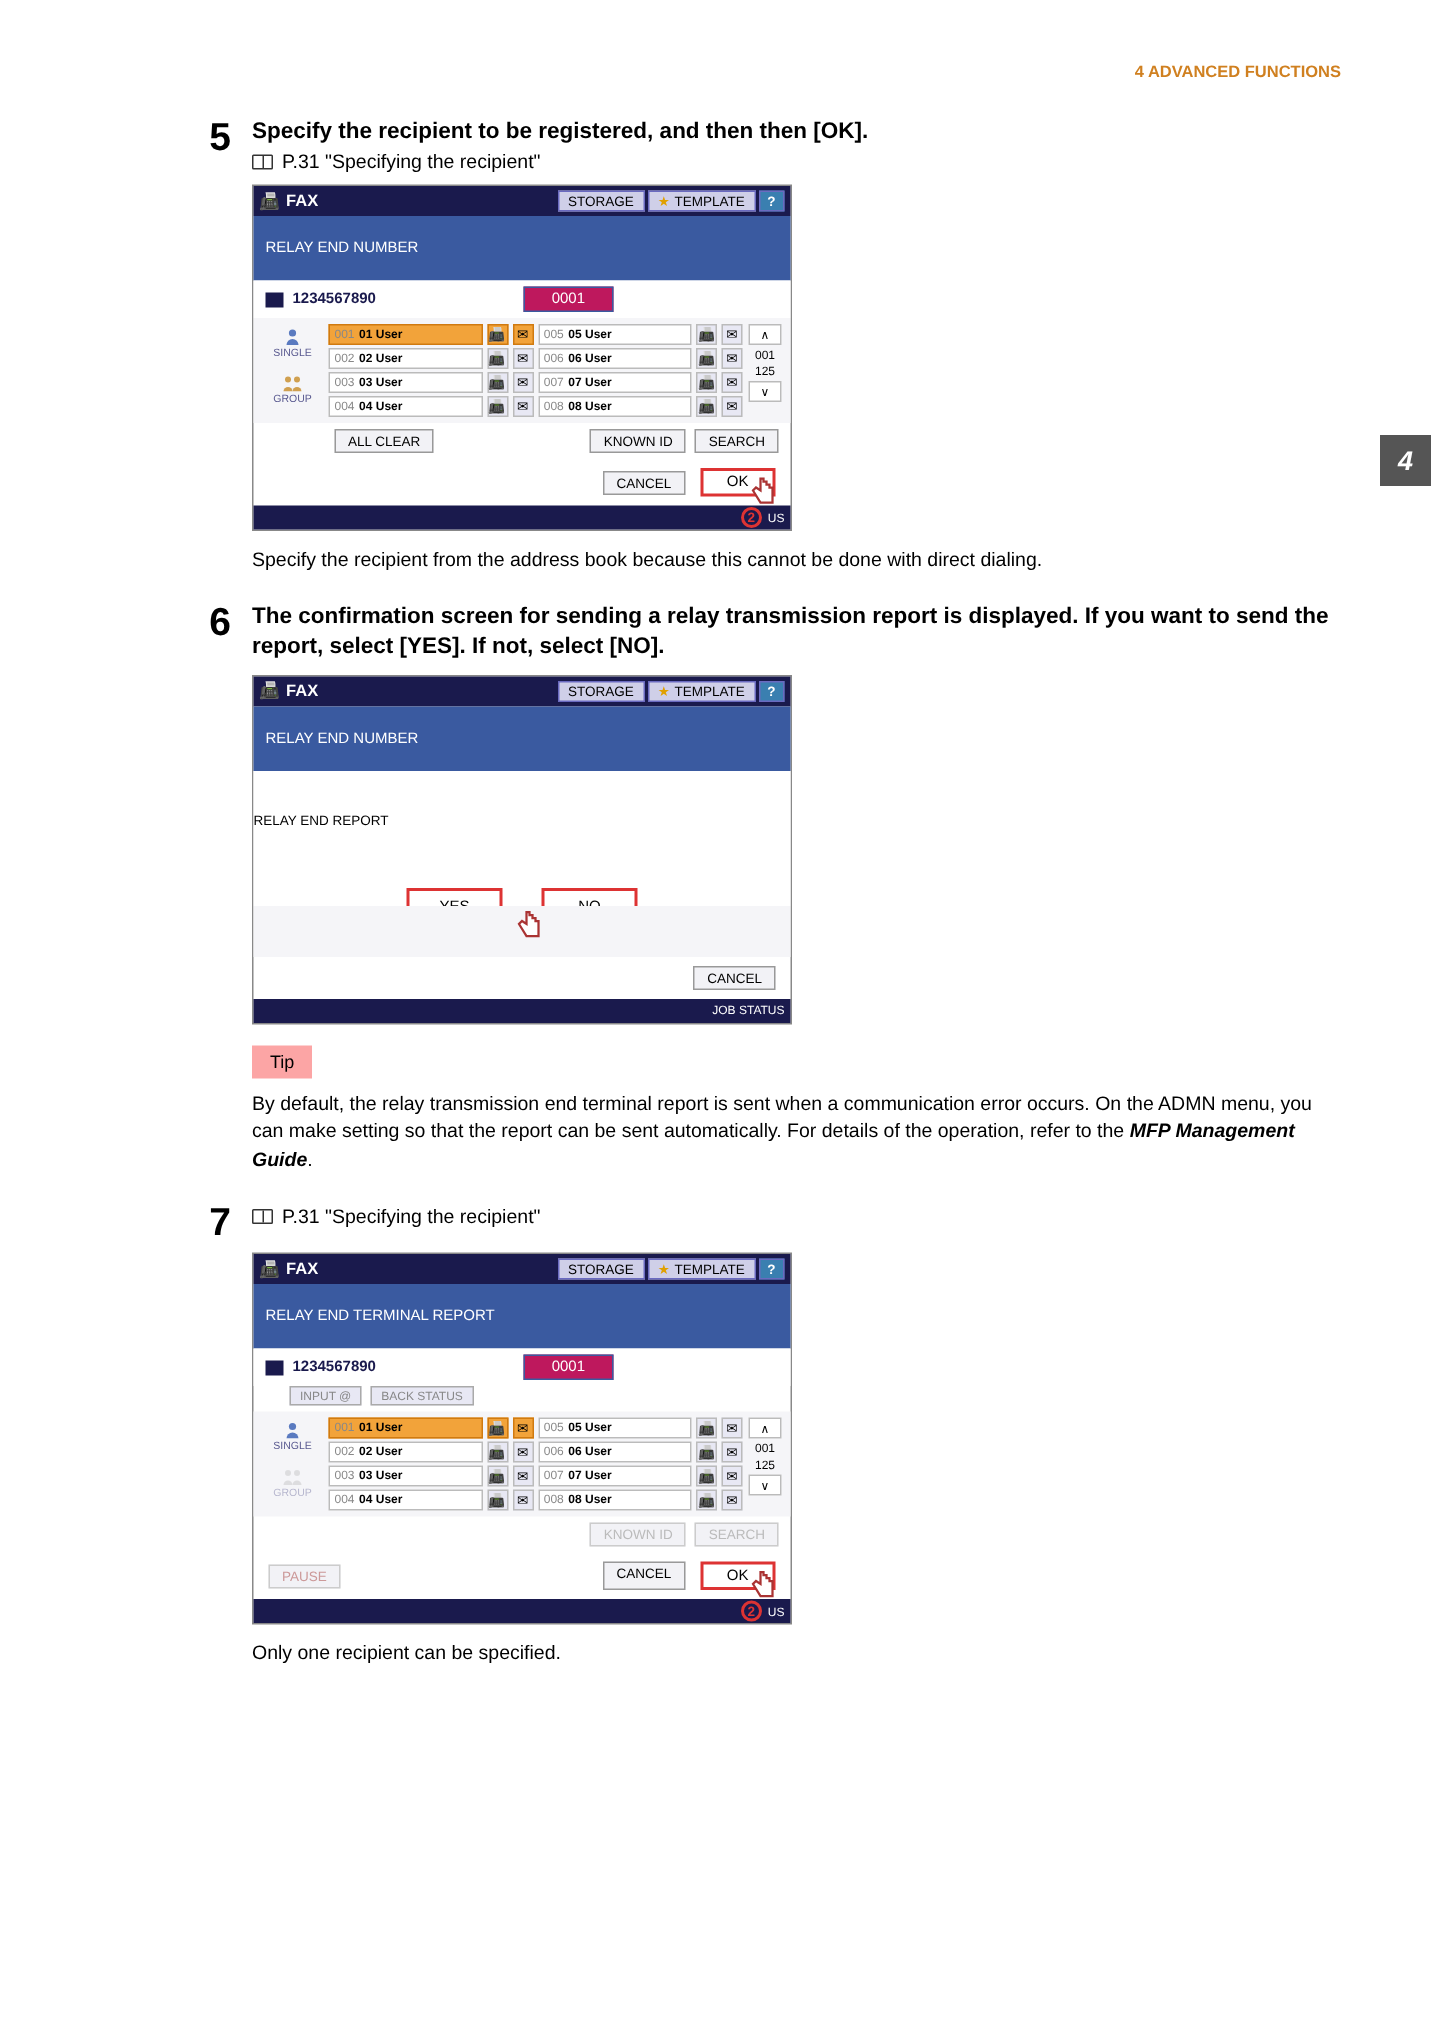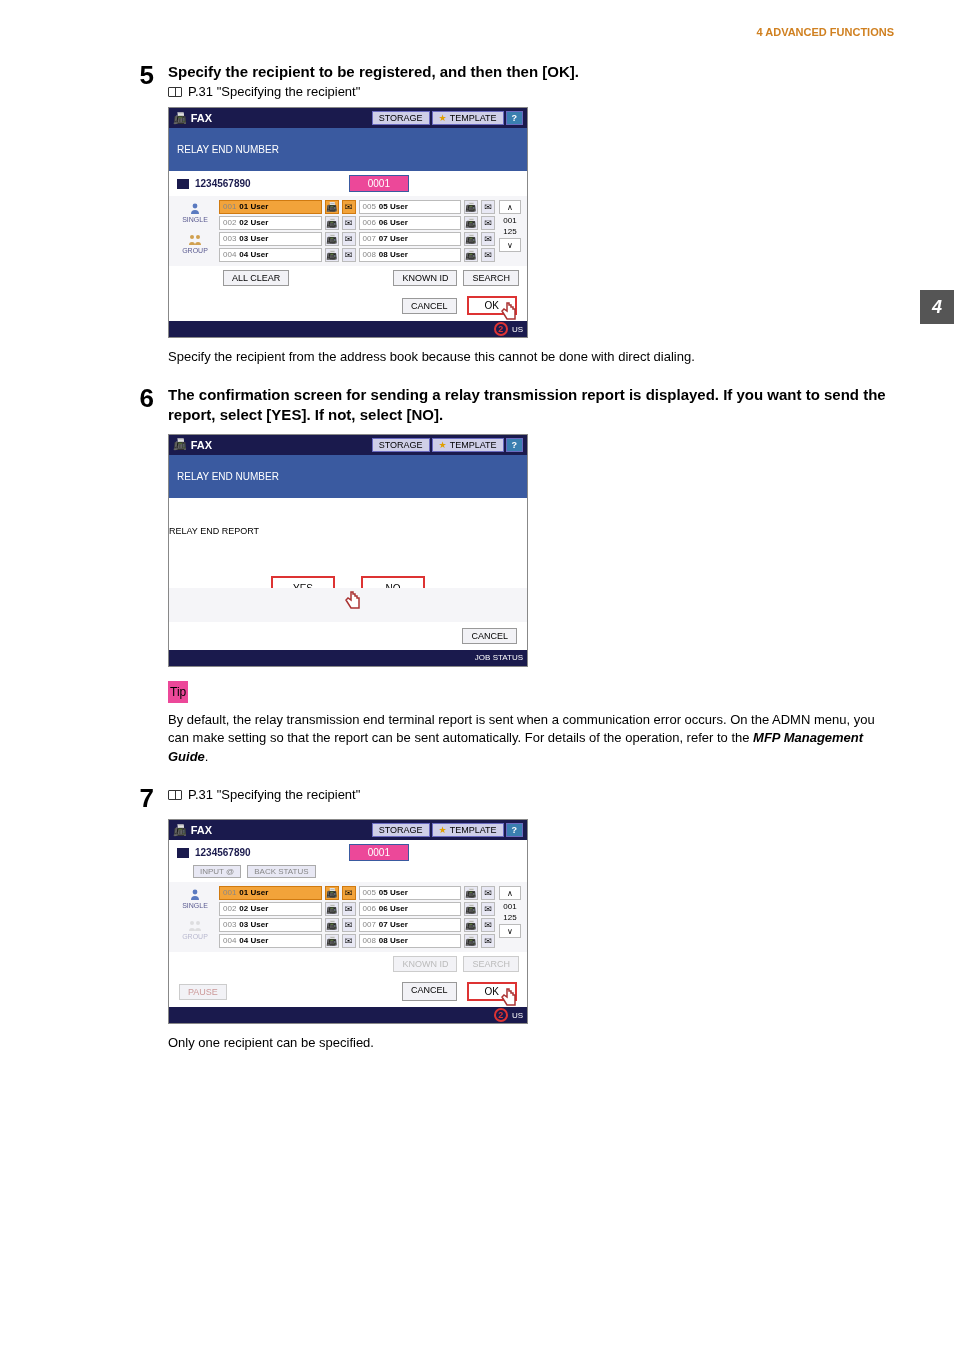--- a/index.html
+++ b/index.html
@@ -1,45 +1,45 @@
 <!DOCTYPE html>
 <html><head>
 <meta charset="utf-8">
 <style>
   * { box-sizing: border-box; margin: 0; padding: 0; }
   body { font-family: Arial, Helvetica, sans-serif; background: #fff; width: 954px; }
   .page { width: 954px; padding: 20px 60px 40px 60px; position: relative; }
-  .header-bar { color: #d08020; font-size: 11px; font-weight: bold; text-align: right; padding: 6px 0; }
+  .header-bar { color: #d08020; font-size: 11px; font-weight: bold; text-align: right; padding: 6px 0; margin-top: 16px; }
   .side-tab { position: absolute; right: 0; top: 290px; width: 34px; height: 34px; background: #555; color: #fff; display: flex; align-items: center; justify-content: center; font-style: italic; font-weight: bold; font-size: 18px; }
   .content { margin-left: 70px; }
   .step { display: flex; gap: 14px; margin-top: 18px; }
   .step-num { font-size: 26px; font-weight: bold; line-height: 1; min-width: 24px; text-align: right; }
   .step-body { flex: 1; }
   .step-title { font-size: 15px; font-weight: bold; line-height: 1.35; }
   .step-link { font-size: 13px; margin-top: 2px; display: flex; align-items: center; gap: 6px; }
   .book-icon { display: inline-block; width: 14px; height: 10px; border: 1px solid #333; border-radius: 1px; position: relative; }
   .book-icon::after { content: ""; position: absolute; left: 50%; top: 0; bottom: 0; width: 1px; background: #333; }
   .body-text { font-size: 13px; margin: 8px 0 0 38px; line-height: 1.45; }
   .body-text-block { font-size: 13px; line-height: 1.45; }
   .tip-box { margin: 14px 0 0 38px; }
-  .tip-label { display: inline-block; background: #ec4899; padding: 4px 2px; font-size: 12px; margin-bottom: 8px; }
+  .tip-label { display: inline-block; background: #fca5a5; padding: 4px 12px; font-size: 12px; margin-bottom: 8px; }
   .footer { margin-top: 300px; border-top: none; text-align: right; font-size: 13px; padding-top: 40px; }
   .italic-bold { font-style: italic; font-weight: bold; }
 
   
   .screen { width: 360px; margin: 8px 0 10px 38px; border: 1px solid #888; background: #fff; font-size: 9px; }
   .scr-top { background: #1a1a4d; color: #fff; display: flex; align-items: center; height: 20px; padding: 0 4px; }
   .scr-top .fax-label { display: flex; align-items: center; gap: 4px; font-weight: bold; font-size: 11px; }
   .scr-top .top-right { margin-left: auto; display: flex; gap: 2px; }
   .top-btn { background: #cfcfe8; color: #000; padding: 1px 6px; border: 1px solid #6a6ac0; font-size: 9px; display: flex; align-items: center; gap: 3px; }
   .top-btn.help { background: #3a7fb0; color: #fff; font-weight: bold; padding: 1px 5px; }
   .scr-sub { background: #3a5aa0; color: #fff; padding: 16px 8px; font-size: 10px; }
   .scr-row1 { display: flex; align-items: center; gap: 6px; padding: 4px 8px; background: #fff; justify-content: flex-end; }
   .scr-icon-fax { display: inline-block; width: 12px; height: 10px; background: #1a1a4d; }
-  .selected-box { background: #ec4899; color: #fff; padding: 2px 18px; border: 1px solid #3a5aa0; font-size: 10px; margin-left: auto; margin-right: 110px; }
+  .selected-box { background: #be185d; color: #fff; padding: 2px 18px; border: 1px solid #3a5aa0; font-size: 10px; margin-left: auto; margin-right: 110px; }
   .scr-row1 .num { color: #1a1a4d; font-weight: bold; font-size: 10px; }
   .scr-row-extra { display: flex; gap: 6px; padding: 0 8px 4px 24px; }
   .mini-btn { background: #e8e8f4; border: 1px solid #aaa; padding: 1px 6px; font-size: 8px; color: #888; }
   .addr-area { display: flex; gap: 4px; padding: 4px 6px; background: #f5f5f8; }
   .addr-side { width: 40px; display: flex; flex-direction: column; gap: 6px; }
   .side-mode { text-align: center; font-size: 7px; color: #5a5a90; display: flex; flex-direction: column; align-items: center; gap: 2px; padding: 2px 0; }
   .side-mode svg { display: block; }
   .addr-table { flex: 1; display: grid; grid-template-columns: 1fr 14px 14px 1fr 14px 14px; gap: 2px 3px; }
   .addr-cell { border: 1px solid #bbb; background: #fff; padding: 1px 3px; font-size: 8px; display: flex; gap: 3px; }
   .addr-cell.sel { background: #f2a33a; border-color: #d07a10; }
@@ -280,20 +280,21 @@
           </span>
         <div class="top-right">
           <div class="top-btn">STORAGE</div>
           <div class="top-btn">
               <span class="star-icon">★</span>
               <span>TEMPLATE</span>
             </div>
           <div class="top-btn help">?</div>
         </div>
       </div>
+      <div class="scr-sub">RELAY END TERMINAL REPORT</div>
       <div class="scr-row1">
         <span class="scr-icon-fax"></span>
         <span class="num">1234567890</span>
         <div class="selected-box">0001</div>
       </div>
       <div class="scr-row-extra">
         <div class="mini-btn">INPUT @</div>
         <div class="mini-btn">BACK STATUS</div>
       </div>
       <div class="addr-area">

